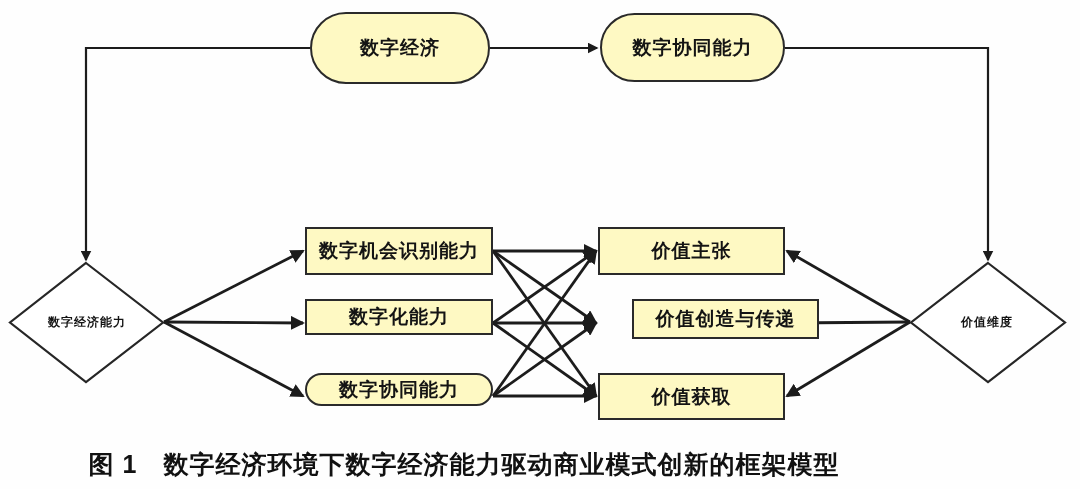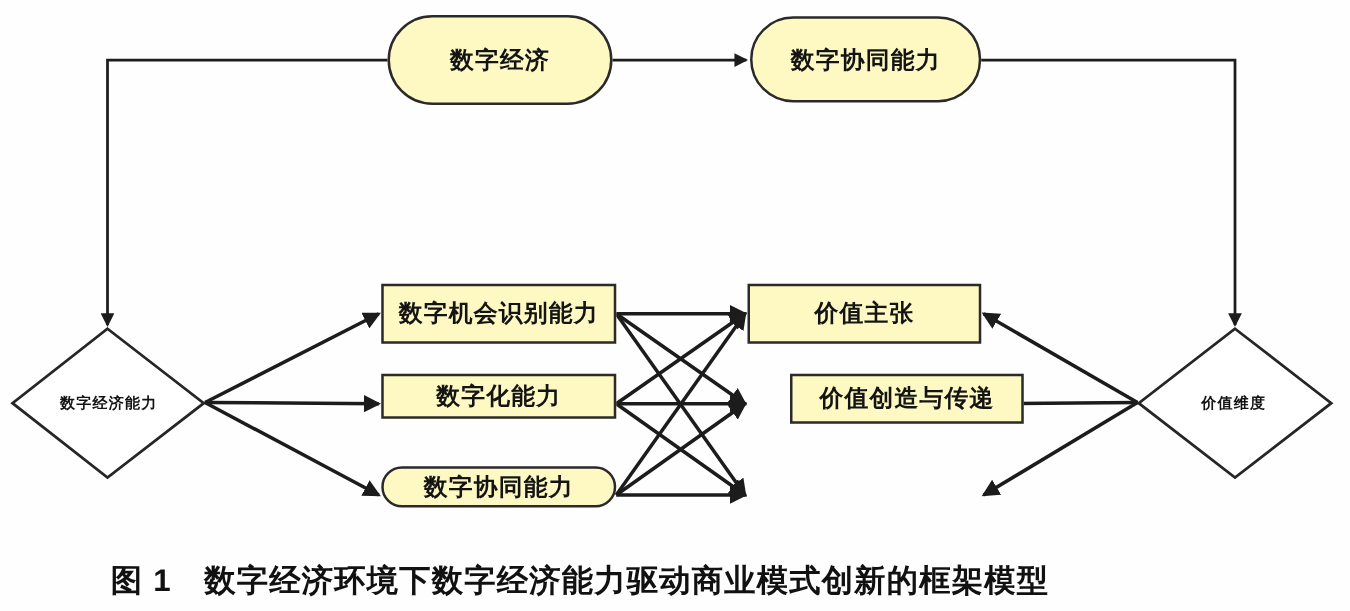--- a/index.html
+++ b/index.html
@@ -130,16 +130,17 @@
 
   <div class="diamond-label dl-left">数字经济能力</div>
   <div class="diamond-label dl-right">价值维度</div>
 
   <div class="node rect n-cap-0">数字机会识别能力</div>
   <div class="node rect n-cap-1">数字化能力</div>
   <div class="node rect n-cap-2">数字协同能力</div>
 
   <div class="node rect n-val-0">价值主张</div>
   <div class="node rect n-val-1">价值创造与传递</div>
+  <div class="node rect n-val-2">价值获取</div>
 
   <div class="caption">图 1　数字经济环境下数字经济能力驱动商业模式创新的框架模型</div>
 
 </div>
 
 </body></html>

